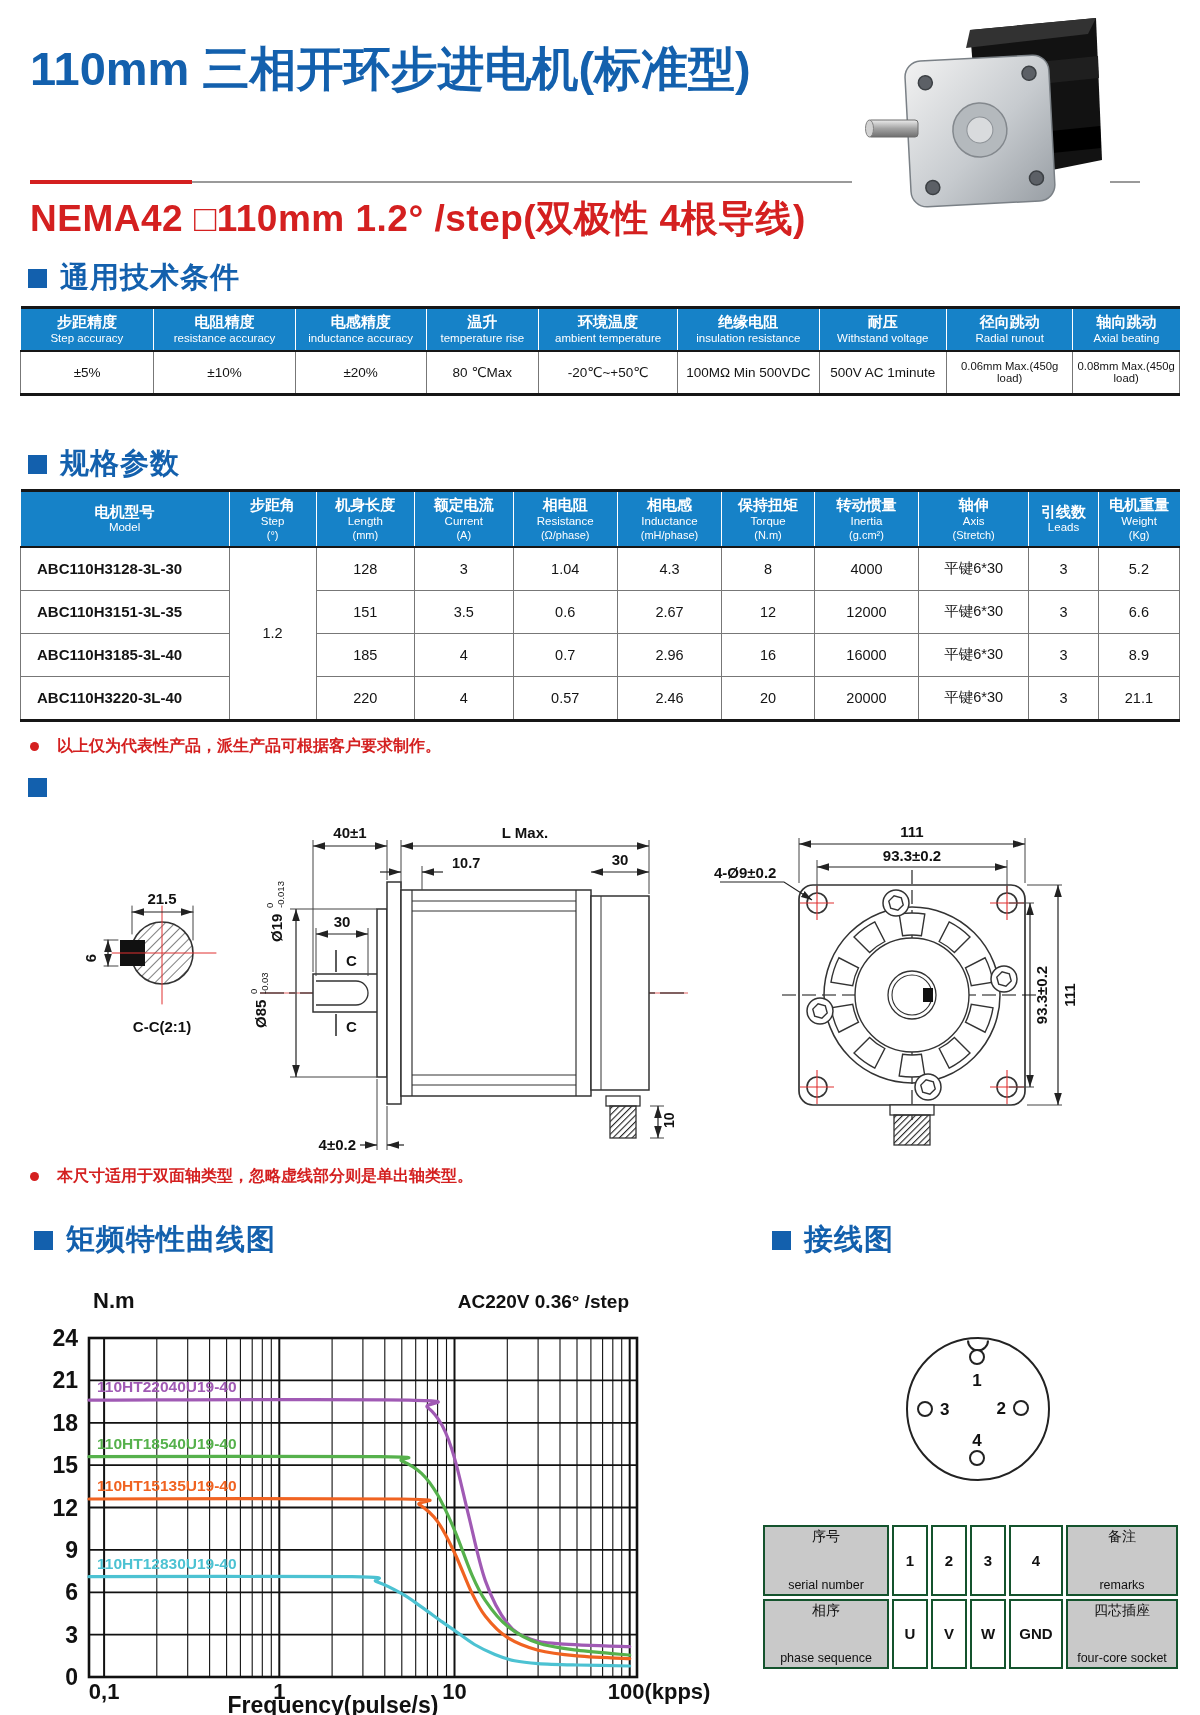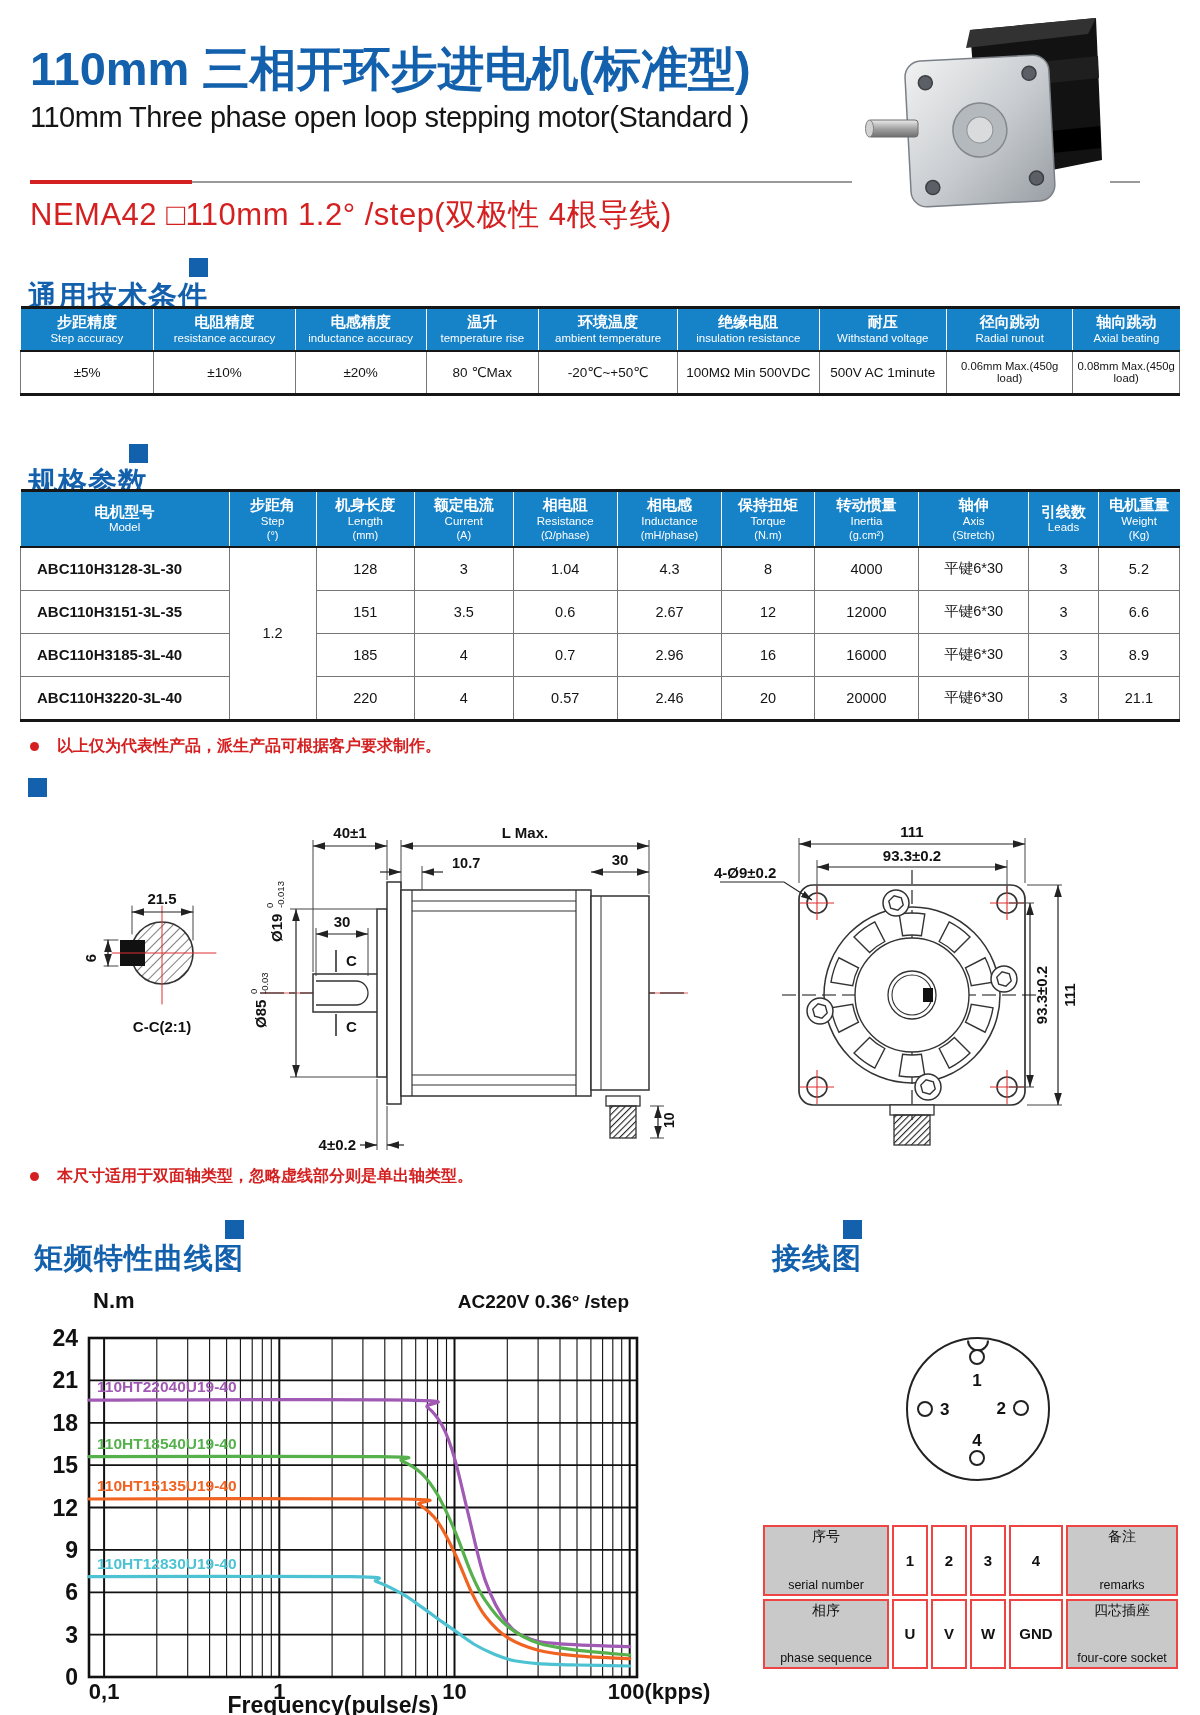--- a/index.html
+++ b/index.html
@@ -3,55 +3,54 @@
 <meta charset="utf-8">
 <style>
   html,body{margin:0;padding:0;background:#fff;}
   .page{position:relative;width:1200px;height:1715px;background:#fff;overflow:hidden;
         font-family:"Liberation Sans","DejaVu Sans",sans-serif;color:#111;}
   .abs{position:absolute;}
   .title-zh{left:30px;top:38px;font-size:47px;font-weight:bold;color:#1360ad;letter-spacing:0px;}
   .title-en{left:30px;top:101px;font-size:29px;font-weight:500;color:#151515;letter-spacing:-0.5px;}
   .div-red{left:30px;top:180px;width:162px;height:4px;background:#d42020;}
   .div-gray{left:192px;top:181px;width:948px;height:2px;background:#9a9a9a;}
-  .nema{left:30px;top:194px;font-size:31px;font-weight:normal;color:#d42020;letter-spacing:0.5px;}
-  .sec{display:flex;align-items:flex-end;flex-direction:column;}
+  .nema{left:30px;top:194px;font-size:37px;font-weight:bold;color:#d42020;letter-spacing:0.5px;}
+  .sec{display:flex;align-items:center;gap:13px;}
   .sq{width:19px;height:19px;background:#1360ad;flex:0 0 auto;}
   .stitle{font-size:29px;font-weight:bold;color:#1360ad;letter-spacing:1px;}
   table{border-collapse:collapse;table-layout:fixed;}
   .dtable{width:1160px;border-top:3px solid #161616;border-bottom:3px solid #161616;}
   .dtable th{background:#1682c8;color:#fff;border-right:1px solid #fff;border-bottom:2px solid #161616;
              padding:4px 2px;vertical-align:middle;}
   .dtable th:last-child{border-right:none;}
   .hzh{font-size:15px;font-weight:bold;line-height:1.25;}
   .hen{font-size:11.5px;font-weight:normal;line-height:1.2;}
   .hunit{font-size:11px;font-weight:normal;line-height:1.2;}
   .dtable td{border:1px solid #777;text-align:center;font-size:13.5px;color:#141414;
              padding:2px 2px;background:#fff;}
   .dtable td.sm{font-size:11.3px;}
   #table1 td{height:37px;}
   #table2 td{height:38px;font-size:14.5px;}
   #table2 td.model{text-align:left;padding-left:16px;font-weight:bold;font-size:15px;}
   .note{display:flex;align-items:center;gap:18px;color:#d42020;font-size:16px;font-weight:bold;}
   .rdot{width:9px;height:9px;border-radius:50%;background:#d42020;flex:0 0 auto;}
   svg text{font-family:"Liberation Sans","DejaVu Sans",sans-serif;}
   .wtable{border-collapse:separate;border-spacing:3px;width:420px;}
-  .wtable td{border:2px solid #ef4444;text-align:center;vertical-align:middle;height:42px;}
+  .wtable td{border:2px solid #14532d;text-align:center;vertical-align:middle;height:42px;}
   .wlabel{background:#c9c9c9;}
   .wval{background:#fff;font-size:15px;font-weight:bold;}
   .wzh{font-size:14px;line-height:1.25;}
   .wen{font-size:12.5px;line-height:1.2;margin-top:32px;}
 </style>
 </head>
 <body>
 
 <div class="page">
 
   <div class="abs title-zh">110mm 三相开环步进电机(标准型)</div>
-  <div class="abs title-en">110mm Three phase open loop stepping motor(Standard )</div>
   <div class="abs div-red"></div>
   <div class="abs div-gray"></div>
   <div class="abs nema">NEMA42  □110mm   1.2° /step(双极性 4根导线)</div>
 
   <svg class="abs" style="left:852px;top:8px;" width="258" height="230" viewBox="0 0 258 230">
     <defs>
       <linearGradient id="silver" x1="0" y1="0" x2="1" y2="1">
         <stop offset="0" stop-color="#f2f2f2"></stop>
           <stop offset="0.55" stop-color="#c7cbcf"></stop>
           <stop offset="1" stop-color="#989ea4"></stop>

